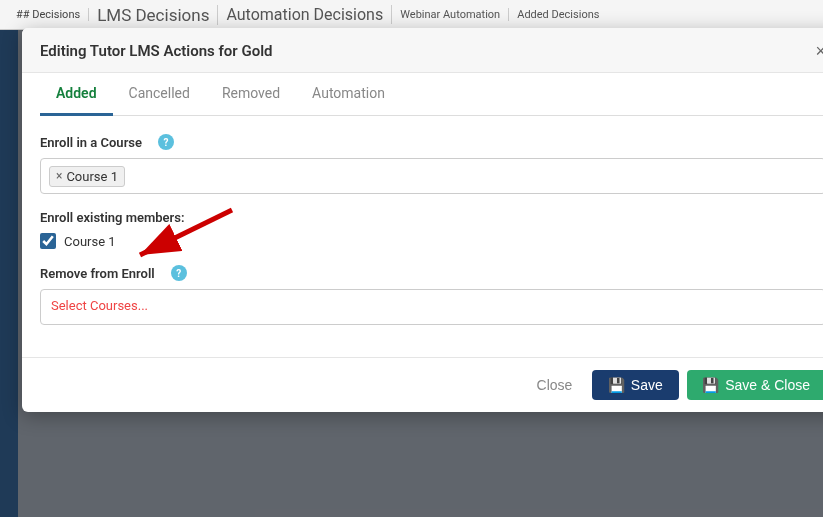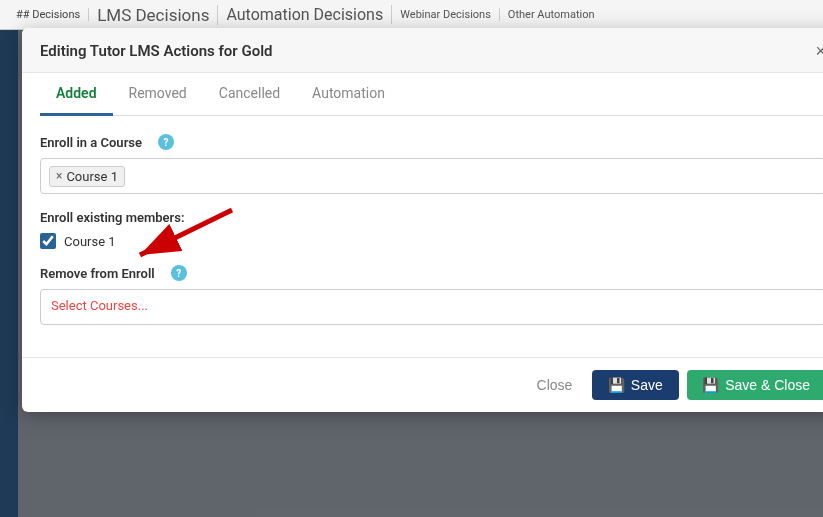--- a/index.html
+++ b/index.html
@@ -221,41 +221,41 @@
 <body>
 
 <div class="container-wrap">
 
   <div style="position:absolute;top:0;left:0;width:100%;height:100%;background:#b0b8c5;z-index:0;"></div>
 
   <div style="position:absolute;top:0;left:0;width:100%;height:30px;background:#f5f5f5;border-bottom:1px solid #ccc;z-index:1;display:flex;align-items:center;padding:0 8px;font-size:11px;color:#555;gap:0;">
     <span style="padding:0 8px;border-right:1px solid #ccc;color:#444;font-size:11px;">## Decisions</span>
     <span style="padding:0 8px;border-right:1px solid #ccc;font-size:17px;">LMS Decisions</span>
     <span style="padding:0 8px;border-right:1px solid #ccc;font-size:16px;">Automation Decisions</span>
-    <span style="padding:0 8px;border-right:1px solid #ccc;font-size:11px;">Webinar Decisions</span>
-    <span style="padding:0 8px;font-size:11px;">Other Automation</span>
+    <span style="padding:0 8px;border-right:1px solid #ccc;font-size:11px;">Webinar Automation</span>
+    <span style="padding:0 8px;font-size:11px;">Added Decisions</span>
   </div>
 
   <div style="position:absolute;top:30px;left:0;width:18px;height:487px;background:#3a6b9e;z-index:1;"></div>
 
   <div style="position:absolute;top:30px;left:0;width:100%;height:487px;background:rgba(0,0,0,0.45);z-index:2;"></div>
 
   <div class="modal" style="position:absolute;top:28px;left:22px;z-index:10;width:822px;">
 
     <div class="modal-header">
       <span class="modal-title">Editing Tutor LMS Actions for Gold</span>
       <button class="modal-close">×</button>
     </div>
 
     <div class="modal-body">
 
       <div class="tabs">
         <div class="tab active">Added</div>
+        <div class="tab">Cancelled</div>
         <div class="tab">Removed</div>
-        <div class="tab">Cancelled</div>
         <div class="tab">Automation</div>
       </div>
 
       <div class="section">
         <div class="section-label">
           <span>Enroll in a Course</span>
           <span class="help-icon">?</span>
         </div>
         <div class="tag-input-container">
           <span class="tag">

